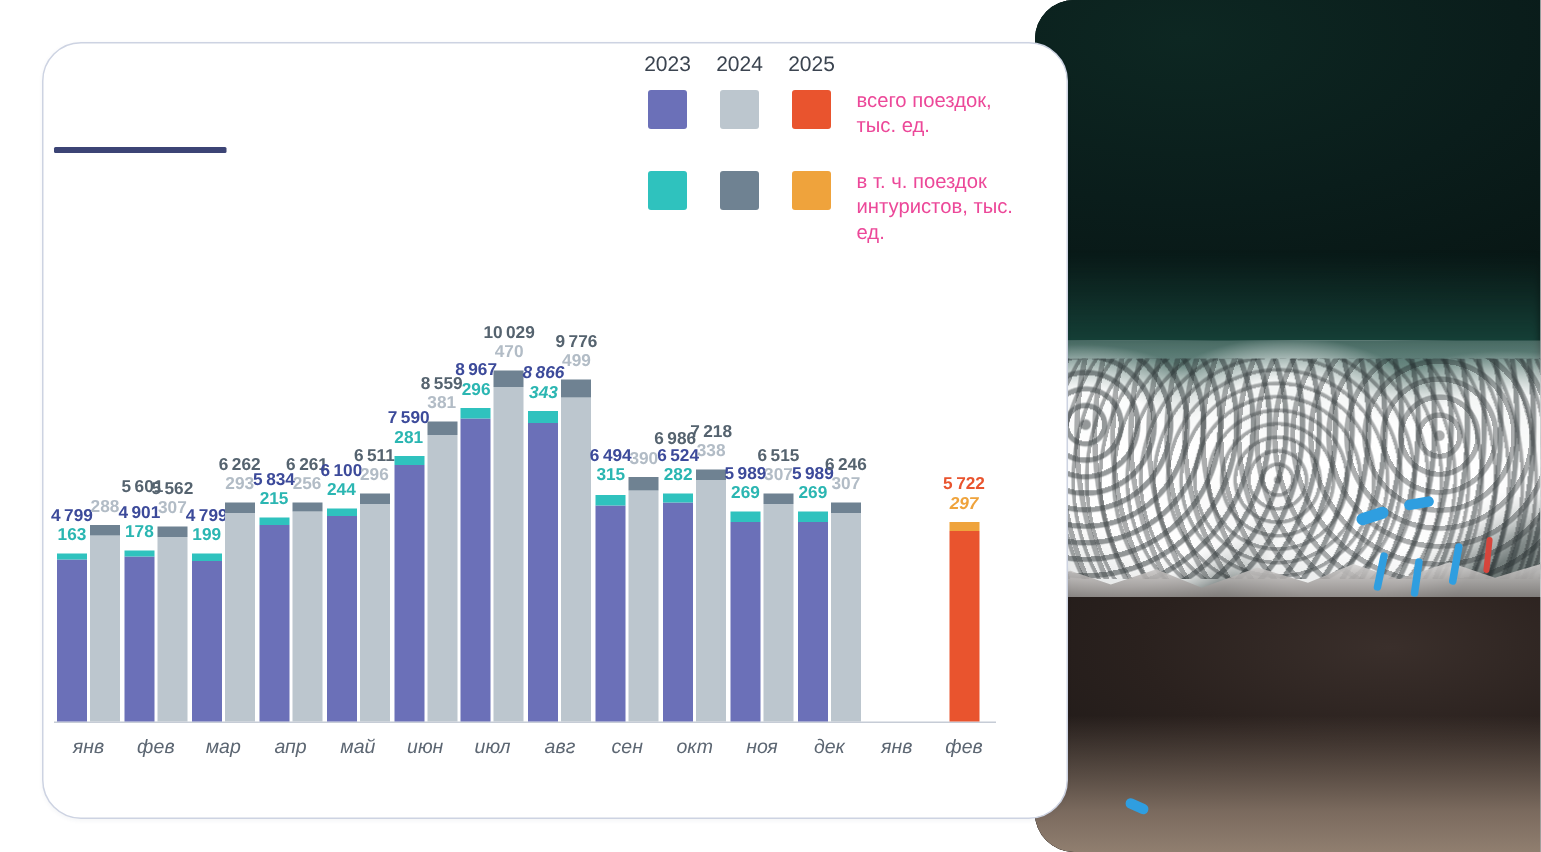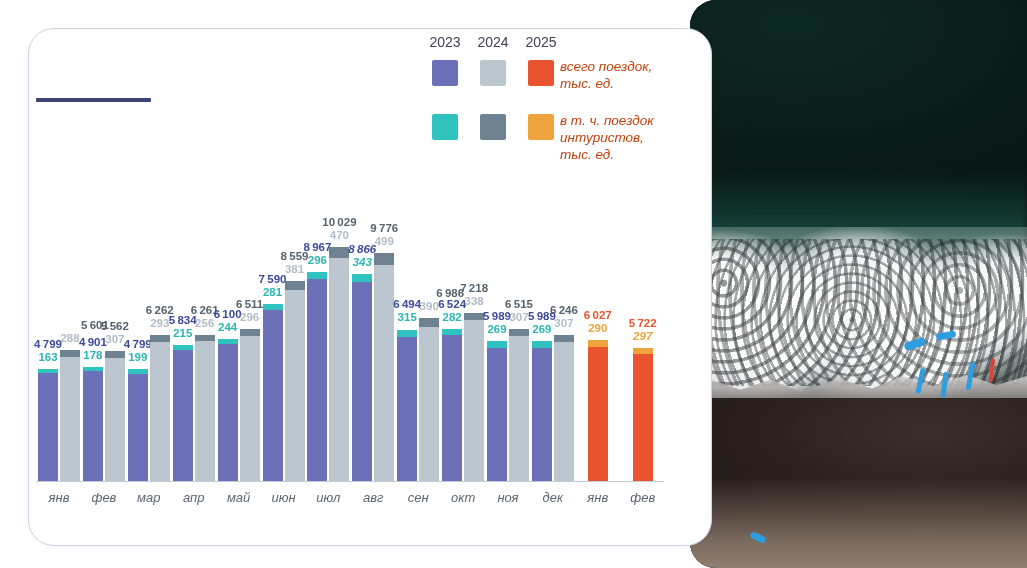--- a/index.html
+++ b/index.html
@@ -153,26 +153,25 @@
     top: 0;
     width: 26px; height: 26px;
     border-radius: 2px;
   }
   .swatch.s0 { left: 28px; }
   .swatch.s1 { left: 76px; }
   .swatch.s2 { left: 124px; }
 
   .legend-text {
     position: absolute;
-    left: 156px; top: -2px;
+    left: 167px; top: -2px;
     width: 110px;
     font-size: 13.5px;
     line-height: 17px;
-    color: #c2410c;
-    font-style: italic;
+    color: #ec4899;
   }
 
   
   .chart {
     position: absolute;
     left: 36px; top: 170px;
     width: 628px; height: 312px;
   }
   .plot {
     position: absolute;
@@ -482,30 +481,20 @@
           </div>
           <div class="bar" style="left: 22px; height: 145.734px;">
             <div class="seg-main" style="height: 138.571px; background: rgb(188, 198, 206);"></div>
             <div class="seg-top" style="height: 7.16303px; bottom: 138.571px; background: rgb(111, 130, 146);"></div>
           </div>
           <div class="lbl" style="left: 11px; width: 42px; bottom: 150.734px;">
             <span class="v-total" style="color: rgb(85, 99, 111);">6 246</span>
             <span class="v-sub" style="color: rgb(178, 188, 198);">307</span>
           </div>
         </div>
-        <div class="group" style="left: 551.8px; width: 20px;">
-          <div class="bar" style="left: 0px; height: 140.624px;">
-            <div class="seg-main" style="height: 133.858px; background: rgb(233, 84, 46);"></div>
-            <div class="seg-top" style="height: 6.76638px; bottom: 133.858px; background: rgb(239, 163, 60);"></div>
-          </div>
-          <div class="lbl" style="left: -11px; width: 42px; bottom: 145.624px;">
-            <span class="v-total" style="color: rgb(233, 84, 46);">6 027</span>
-            <span class="v-sub" style="color: rgb(239, 163, 60);">290</span>
-          </div>
-        </div>
         <div class="group" style="left: 596.7px; width: 20px;">
           <div class="bar" style="left: 0px; height: 133.508px;">
             <div class="seg-main" style="height: 126.578px; background: rgb(233, 84, 46);"></div>
             <div class="seg-top" style="height: 6.9297px; bottom: 126.578px; background: rgb(239, 163, 60);"></div>
           </div>
           <div class="lbl" style="left: -11px; width: 42px; bottom: 138.508px;">
             <span class="v-total" style="color: rgb(233, 84, 46);">5 722</span>
             <span class="v-sub" style="color: rgb(239, 163, 60); font-style: italic;">297</span>
           </div>
         </div>

